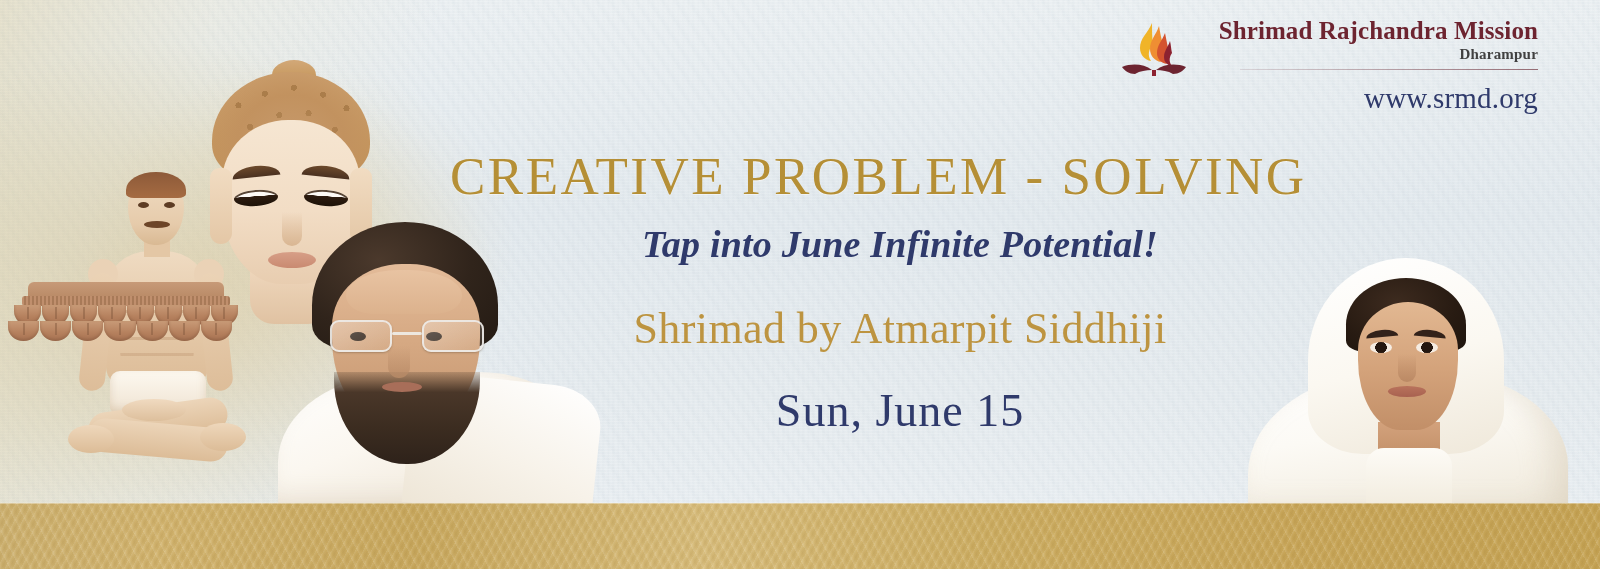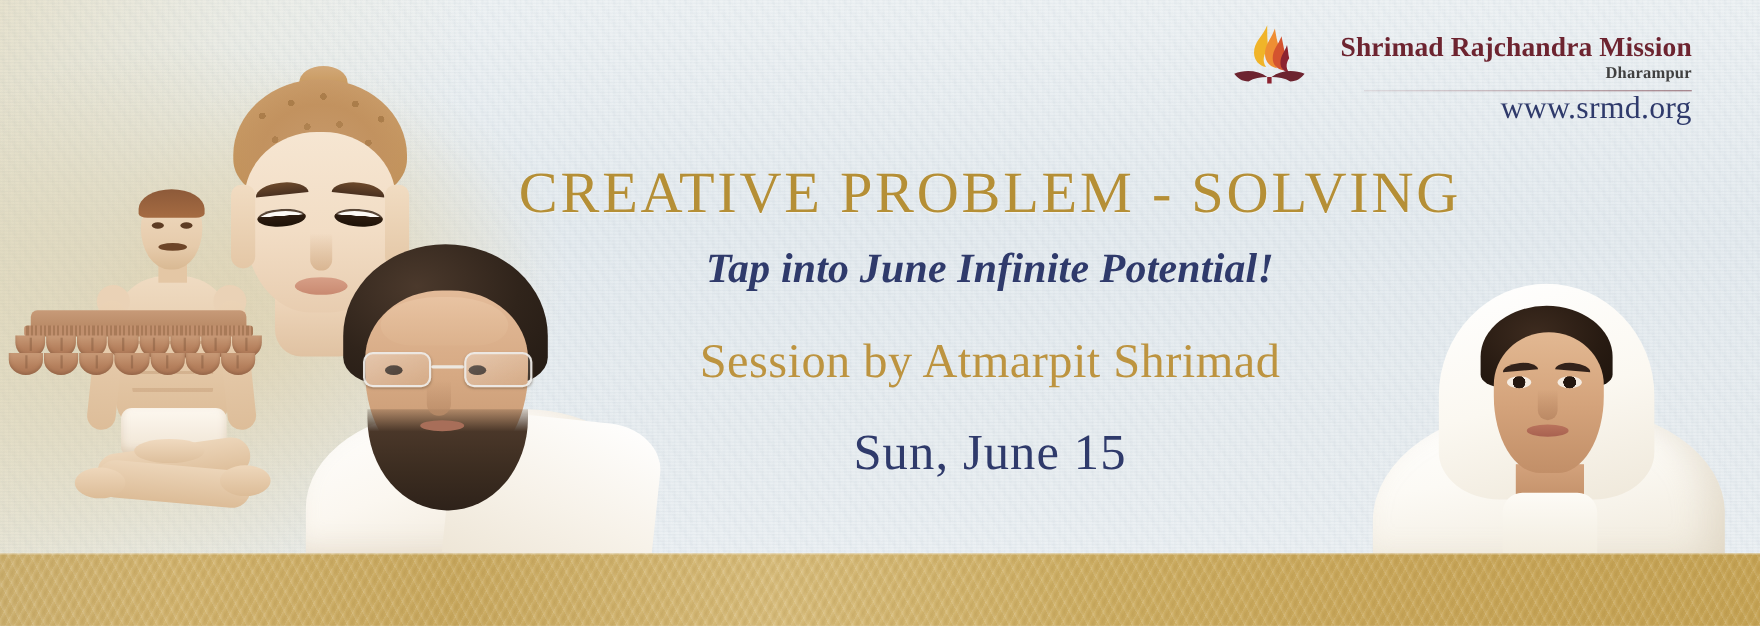--- a/index.html
+++ b/index.html
@@ -346,21 +346,21 @@
   }
   .wm-collar{
     position:absolute; left:92px; top:186px; width:86px; height:62px;
     border-radius:18px 18px 0 0;
     background:linear-gradient(180deg,#fdfbf6,#f1ebdd);
   }
 
   
   .logo-block{
     position:absolute; right:62px; top:18px;
-    display:flex; align-items:flex-end; gap:29px;
+    display:flex; align-items:flex-start; gap:29px;
   }
   .logo-mark{ width:72px; height:62px; flex:0 0 auto; margin-top:3px; }
   .logo-text{ display:flex; flex-direction:column; align-items:flex-end; }
   .logo-title{
     font-family:"Liberation Serif", serif;
     font-size:25px; font-weight:700; letter-spacing:.1px;
     color:#6d2430; line-height:1.05; white-space:nowrap;
   }
   .logo-sub{
     font-family:"Liberation Serif", serif;
@@ -374,21 +374,21 @@
   .logo-url{
     position:absolute; right:62px; top:82px;
     font-family:"Liberation Serif", serif;
     font-size:29px; color:#2f3a6b; letter-spacing:.2px;
     white-space:nowrap;
   }
 
   
   .headline{
     position:absolute; left:450px; top:146px; width:900px;
-    text-align:center;
+    text-align:left;
     font-family:"Liberation Serif", serif;
     font-size:53px; font-weight:400;
     letter-spacing:2.5px;
     color:#b58f36;
     white-space:nowrap;
     text-shadow:0 1px 1px rgba(255,255,255,.55);
   }
   .tagline{
     position:absolute; left:450px; top:222px; width:900px;
     text-align:center;
@@ -533,17 +533,17 @@
     <div class="logo-text">
       <div class="logo-title">Shrimad Rajchandra Mission</div>
       <div class="logo-sub">Dharampur</div>
       <div class="logo-rule"></div>
     </div>
   </div>
   <div class="logo-url">www.srmd.org</div>
 
   <div class="headline">CREATIVE PROBLEM - SOLVING</div>
   <div class="tagline">Tap into June Infinite Potential!</div>
-  <div class="speaker">Session by Atmarpit Shrimad</div>
+  <div class="speaker">Shrimad by Atmarpit Siddhiji</div>
   <div class="date">Sun,  June 15</div>
 
   <div class="gold-band"></div>
 </div>
 
 </body></html>

